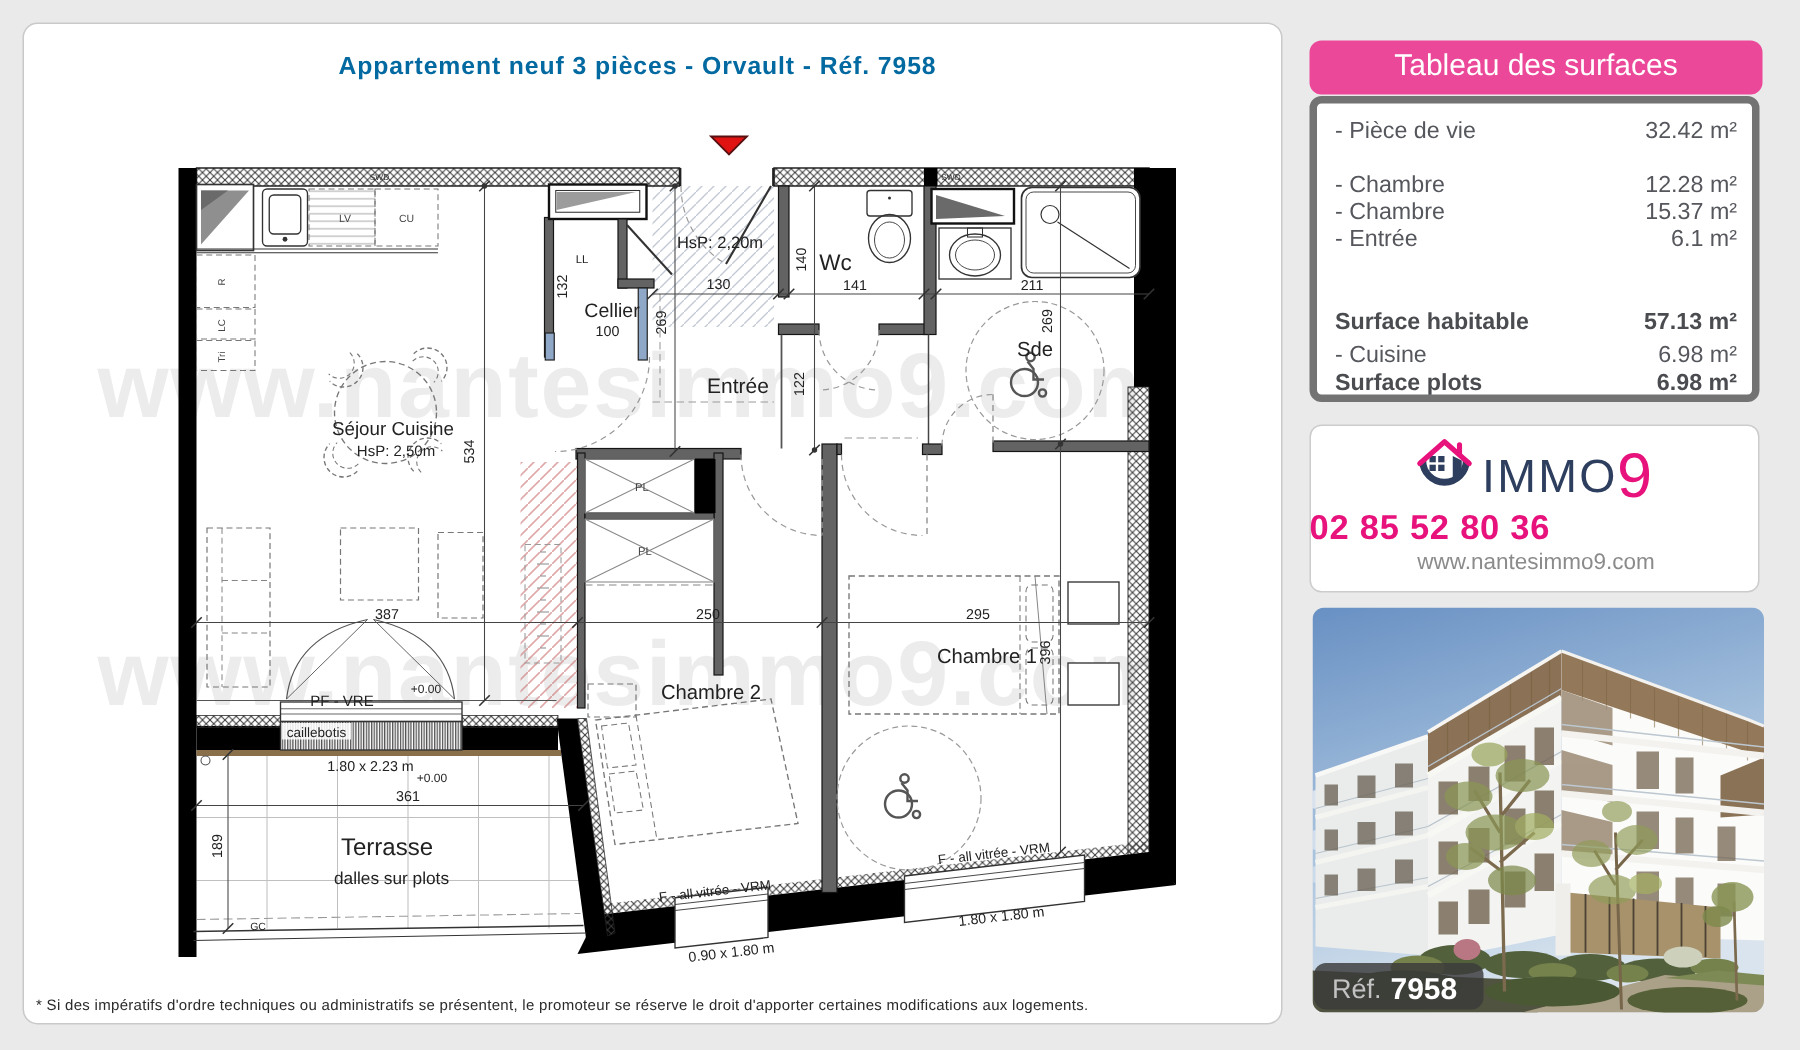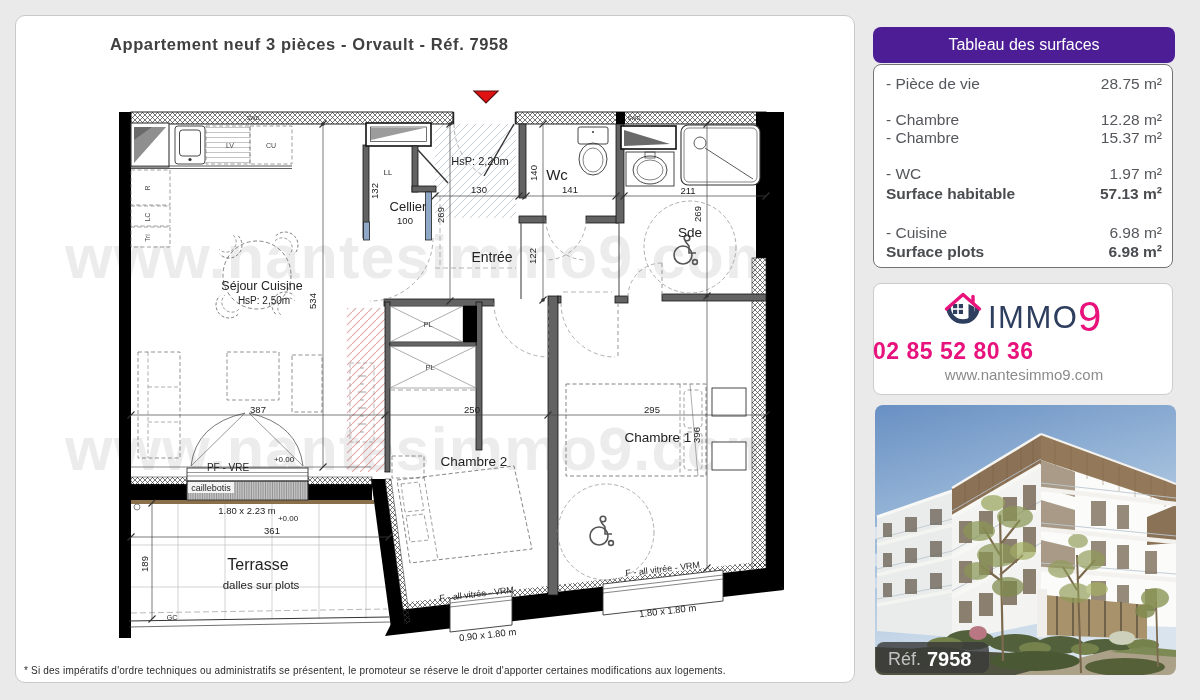--- a/index.html
+++ b/index.html
@@ -1,21 +1,21 @@
 <!DOCTYPE html>
 <html><head>
 <meta charset="utf-8">
 <style>
   html,body{margin:0;padding:0;width:1200px;height:700px;background:#eaeaea;font-family:"Liberation Sans",sans-serif;overflow:hidden;position:relative}
   .abs{position:absolute}
   #card{left:15px;top:15px;width:838px;height:666px;background:#fff;border:1px solid #c9c9c9;border-radius:10px;overflow:hidden}
-  #title{left:110px;top:35px;width:630px;text-align:left;font-size:16.5px;font-weight:bold;color:#404040;letter-spacing:0.6px}
+  #title{left:110px;top:35px;width:630px;text-align:center;font-size:16.5px;font-weight:bold;color:#0369a1;letter-spacing:0.6px}
   .wm{color:#ececec;font-size:61px;font-weight:bold;letter-spacing:1.2px;white-space:nowrap}
-  #sideheader{left:873px;top:27px;width:302px;height:36px;background:#4c1d95;border-radius:8px;color:#fff;text-align:center;font-size:16px;line-height:35px}
-  #sidetable{left:873px;top:64px;width:300px;height:204px;background:#fff;border:1px solid #737373;border-radius:8px;box-sizing:border-box}
+  #sideheader{left:873px;top:27px;width:302px;height:36px;background:#ec4899;border-radius:8px;color:#fff;text-align:center;font-size:20px;line-height:35px}
+  #sidetable{left:873px;top:64px;width:300px;height:204px;background:#fff;border:5px solid #737373;border-radius:8px;box-sizing:border-box}
   .trow{position:absolute;left:12px;right:10px;height:18px;font-size:15.5px;color:#55575c;display:flex;justify-content:space-between;align-items:center}
   .trow b{color:#4a4c50}
   #immobox{left:873px;top:283px;width:300px;height:112px;background:#fff;border:1px solid #ccc;border-radius:8px;box-sizing:border-box}
   #phone{left:873px;top:338px;width:302px;font-size:23px;font-weight:bold;color:#e8127c;letter-spacing:0.5px}
   #site{left:873px;top:366px;width:302px;text-align:center;font-size:15px;color:#8b8b8b}
   #photo{left:875px;top:405px;width:301px;height:270px;border-radius:8px;overflow:hidden}
   #disc{left:24px;top:665px;font-size:10px;color:#2b2b2b;letter-spacing:.2px}
 </style>
 </head>
 <body>
@@ -392,35 +392,35 @@
 <text x="634" y="120" font-size="5.5" fill="#333" text-anchor="middle">SWD</text>
 </svg>
 
 <div id="title" class="abs">Appartement neuf 3 pièces - Orvault - Réf. 7958</div>
 
 <div id="sideheader" class="abs">Tableau des surfaces</div>
 
 <div id="sidetable" class="abs">
   <div class="trow" style="top:10px">
       <span>- Pièce de vie</span>
-      <span>28.75 m²</span>
+      <span>32.42 m²</span>
     </div>
   <div class="trow" style="top:46px">
       <span>- Chambre</span>
       <span>12.28 m²</span>
     </div>
   <div class="trow" style="top:64px">
       <span>- Chambre</span>
       <span>15.37 m²</span>
     </div>
-  <div class="trow" style="top:100px">
-      <span>- WC</span>
-      <span>1.97 m²</span>
+  <div class="trow" style="top:82px">
+      <span>- Entrée</span>
+      <span>6.1 m²</span>
     </div>
-  <div class="trow" style="top:120px">
+  <div class="trow" style="top:137px">
       <b>Surface habitable</b>
       <b>57.13 m²</b>
     </div>
   <div class="trow" style="top:159px">
       <span>- Cuisine</span>
       <span>6.98 m²</span>
     </div>
   <div class="trow" style="top:178px">
       <b>Surface plots</b>
       <b>6.98 m²</b>

